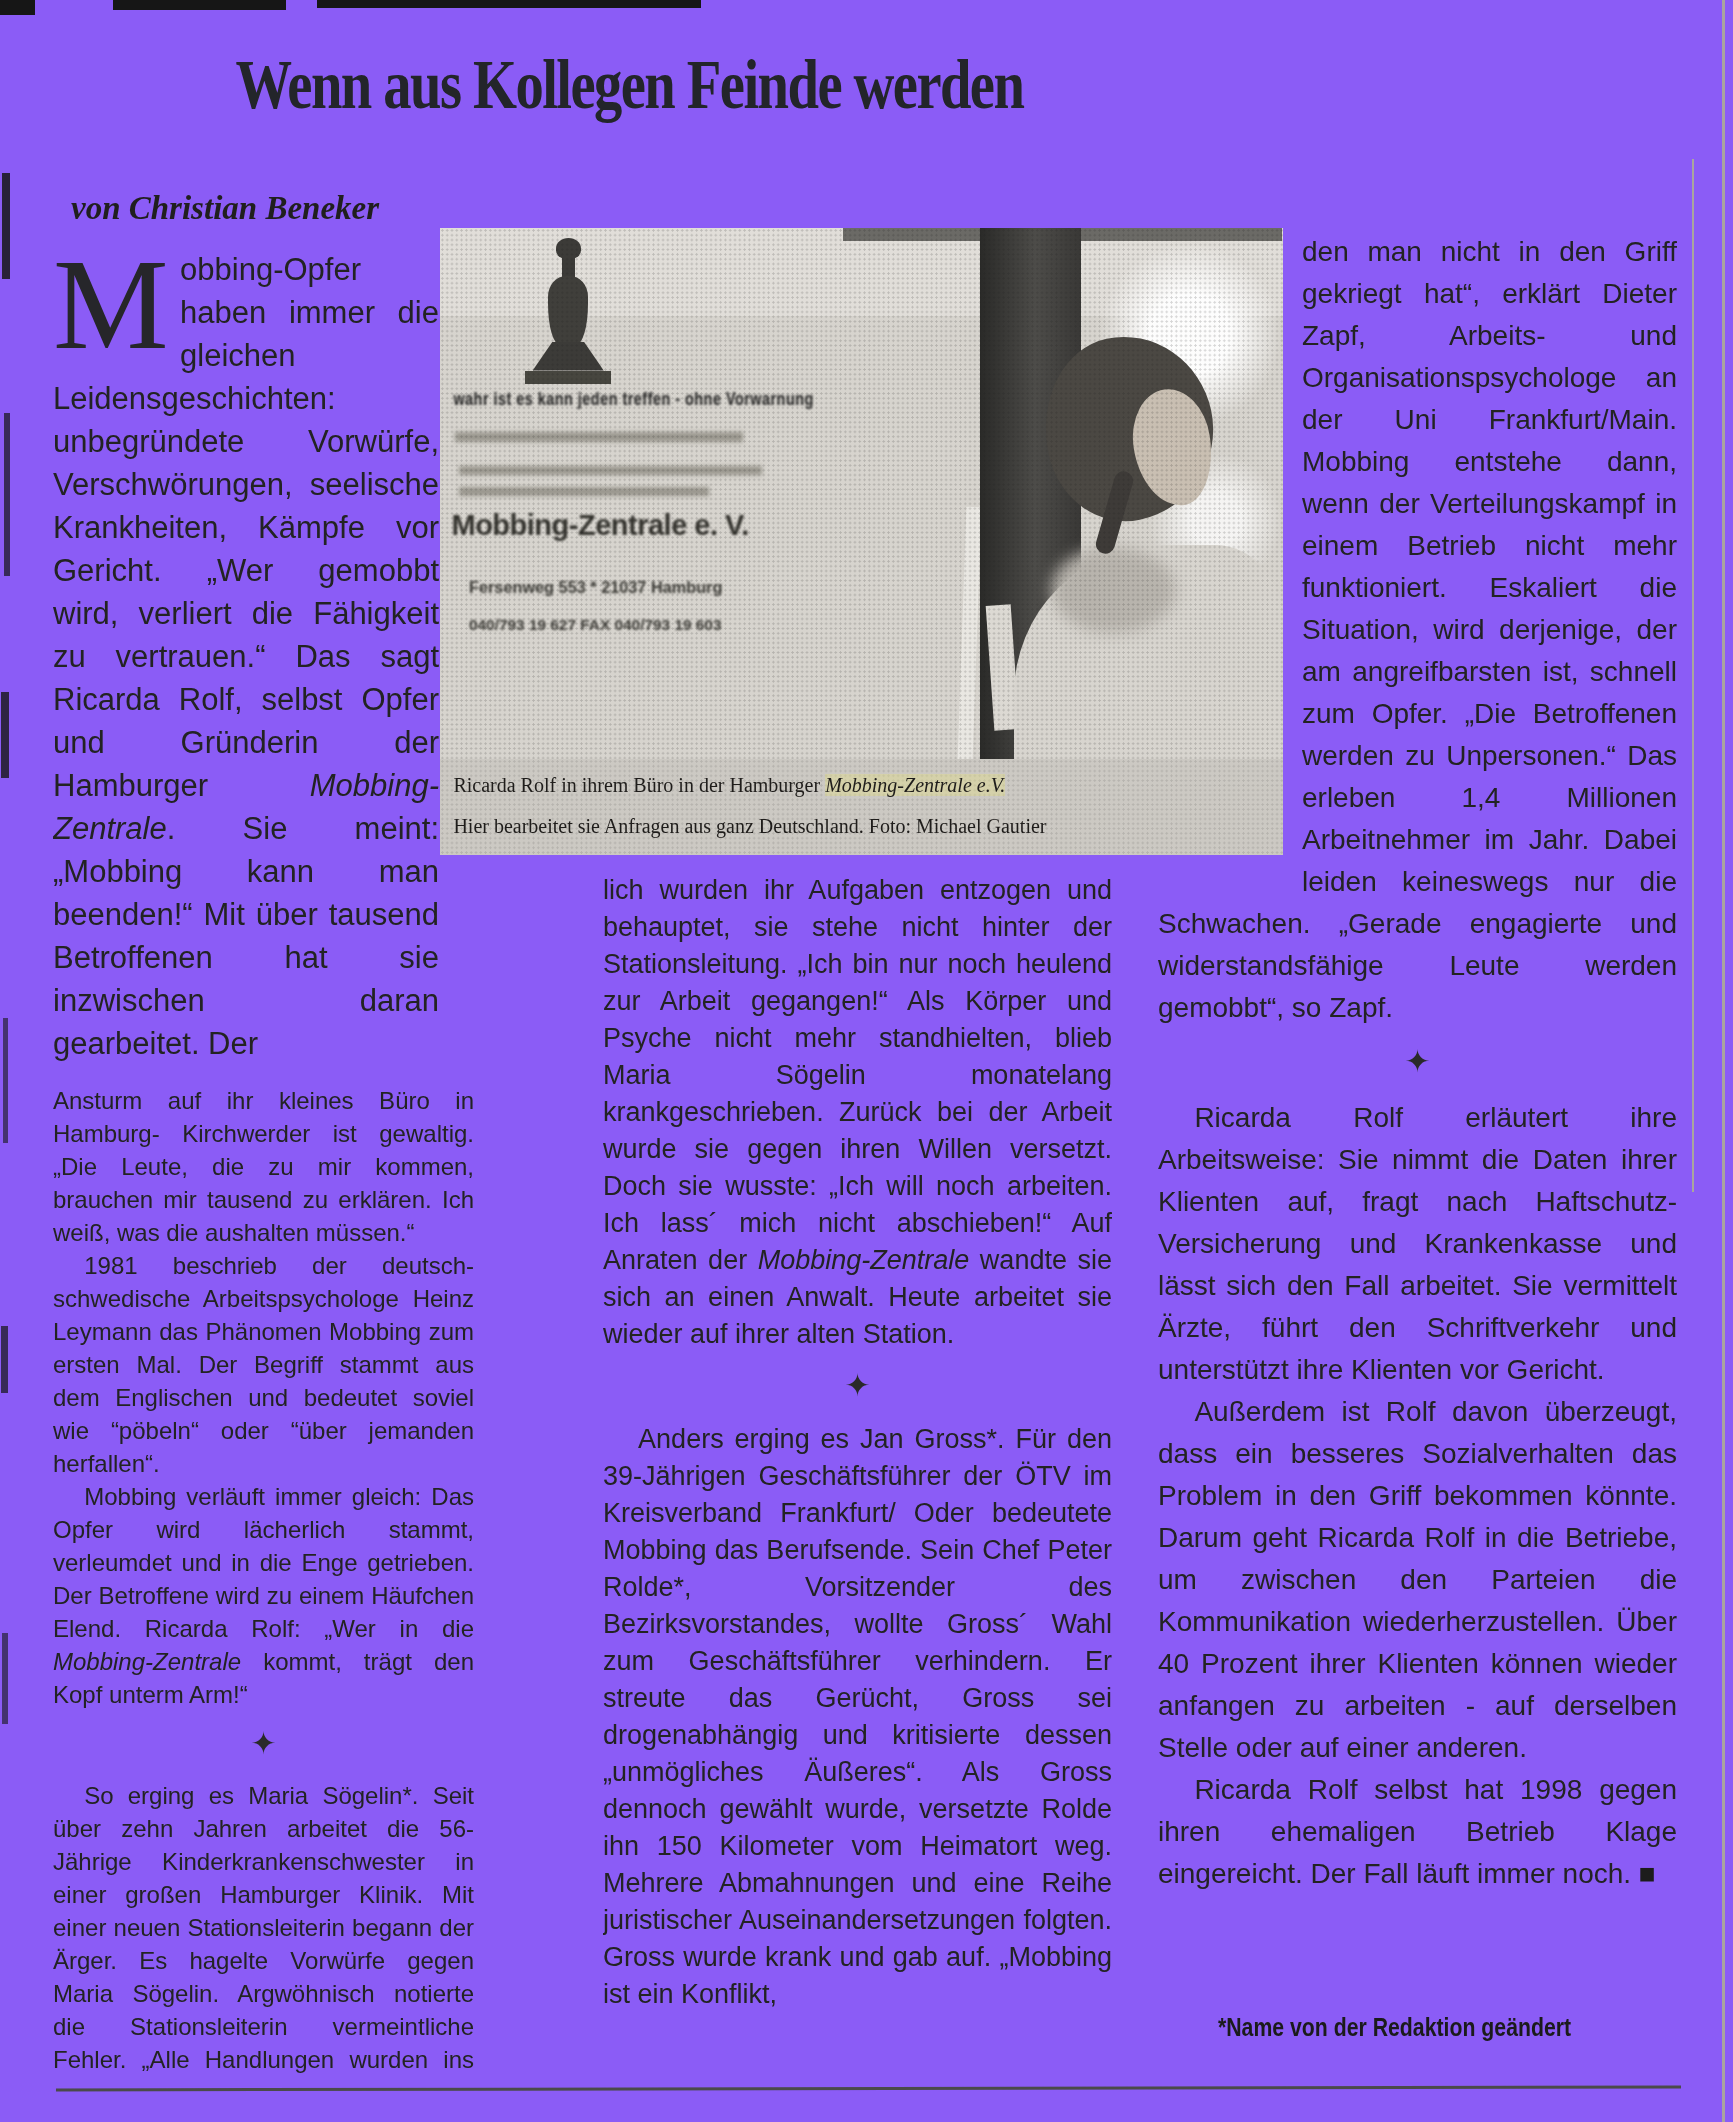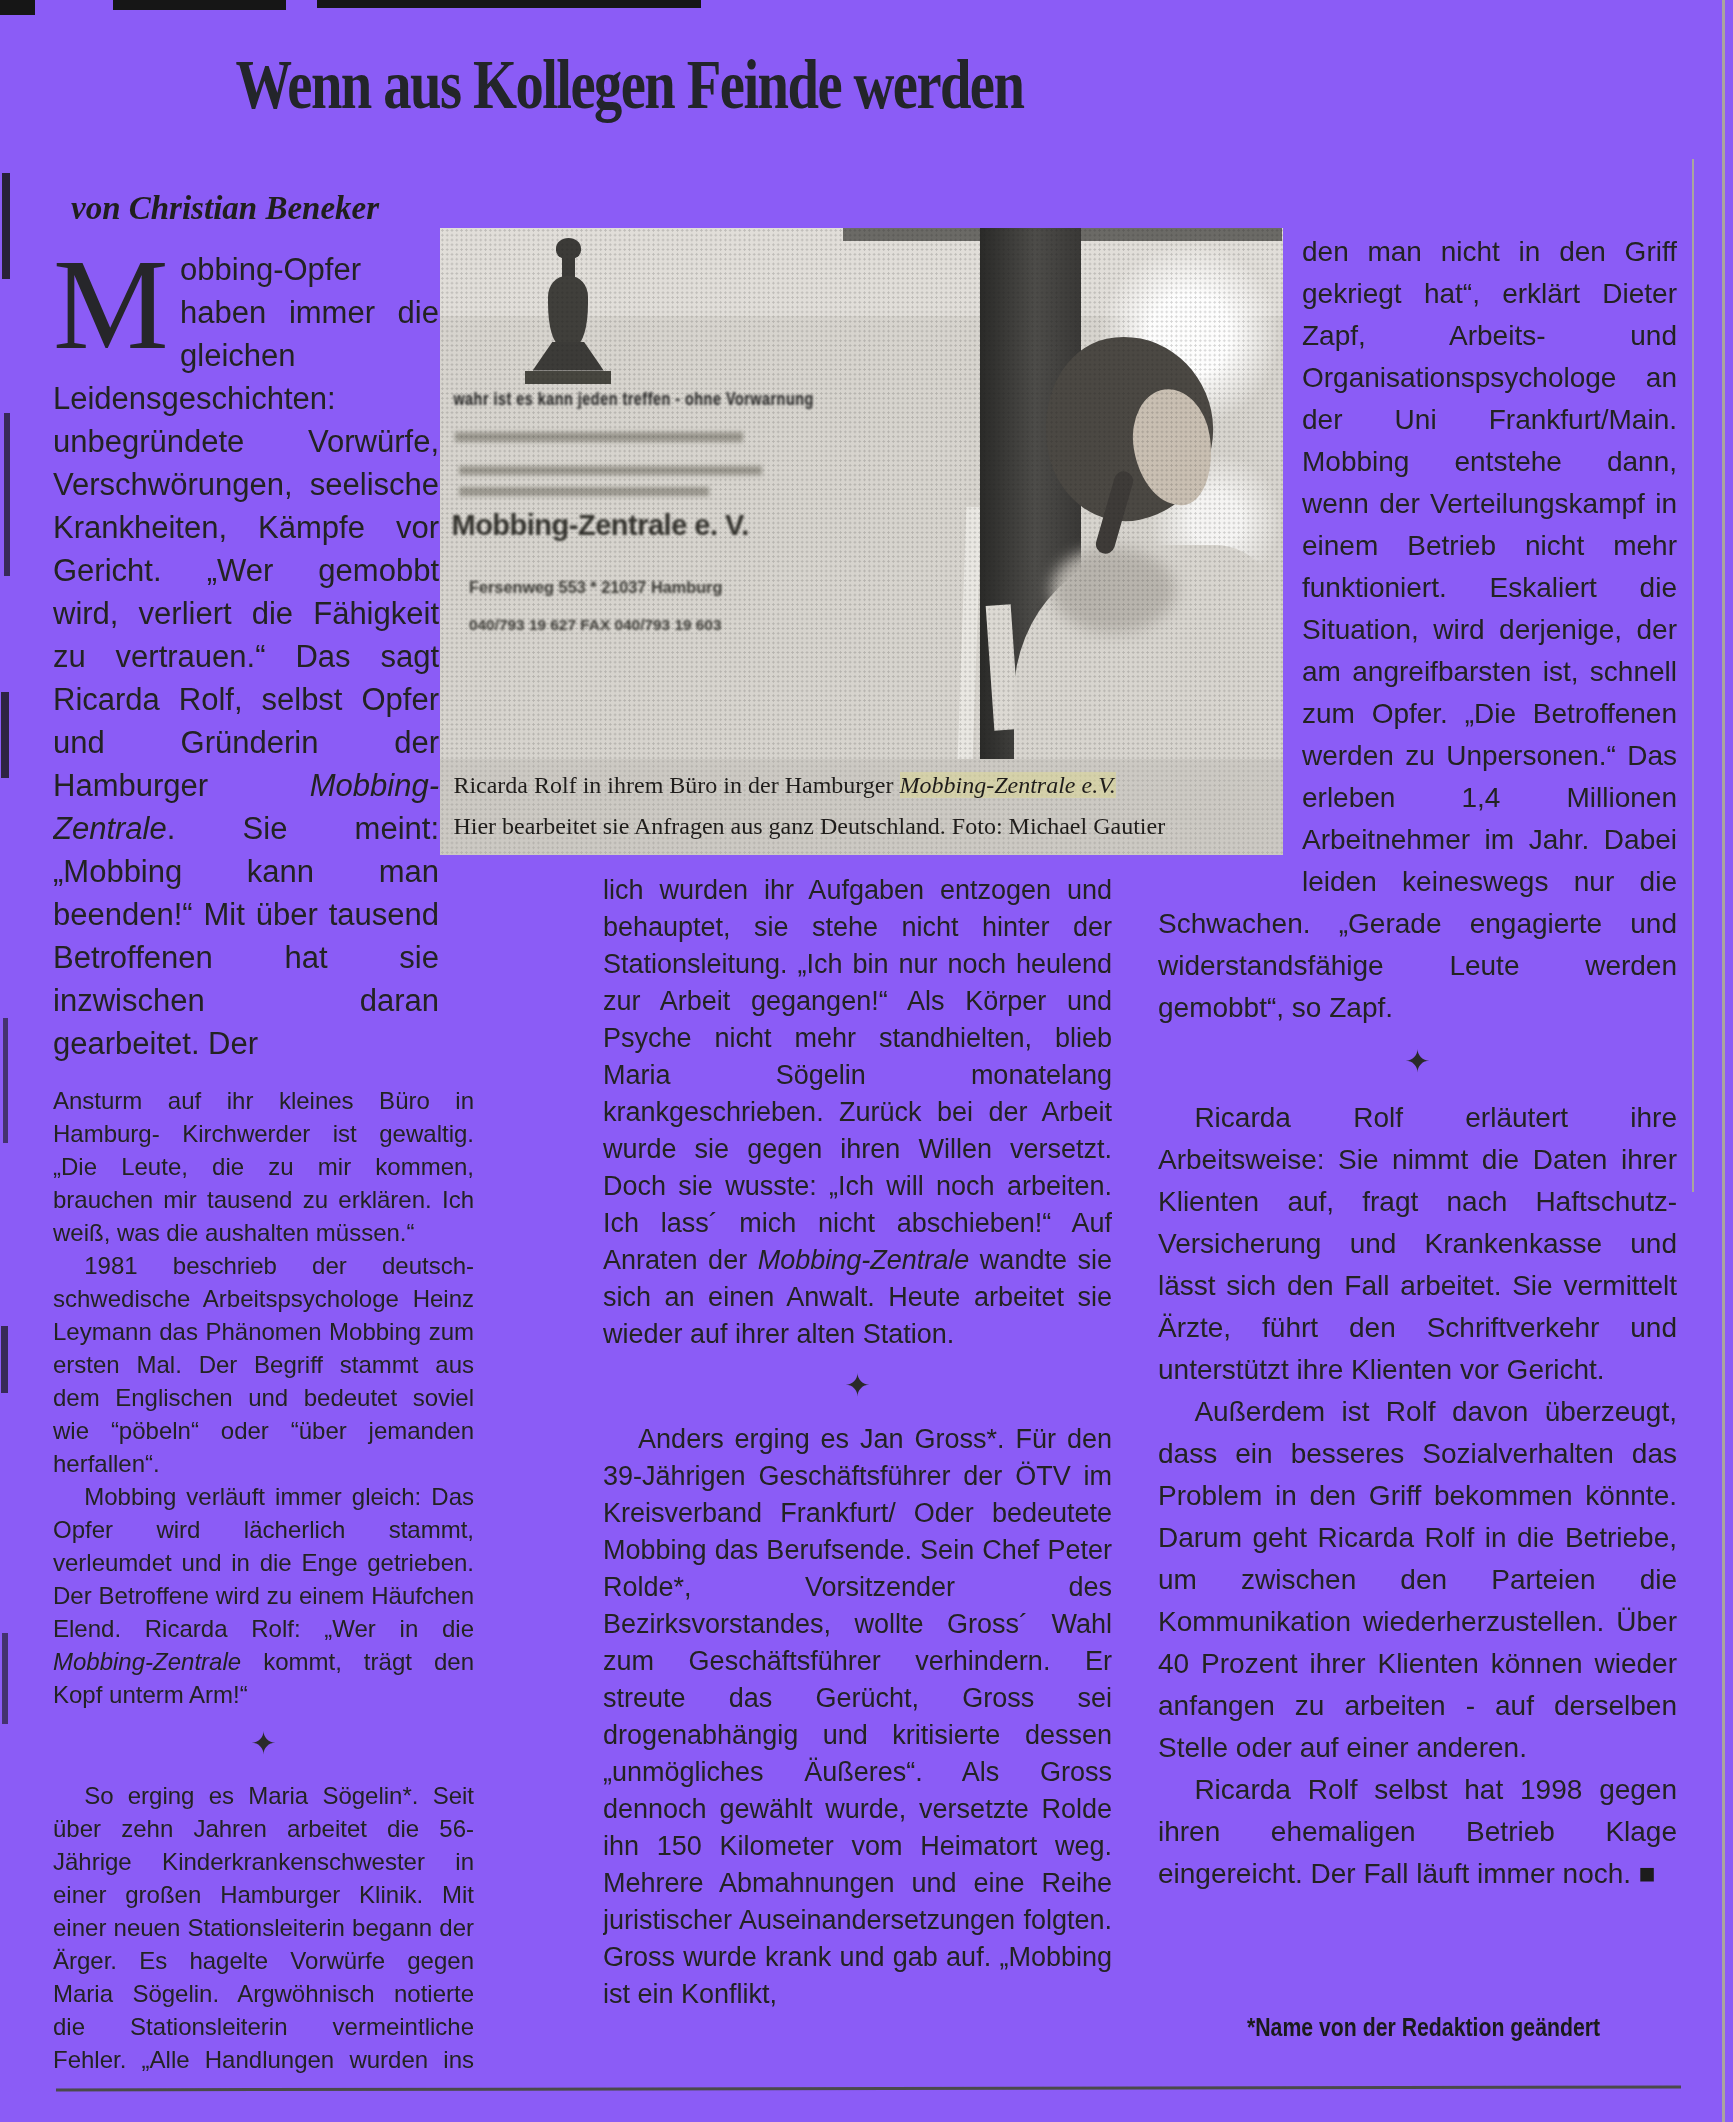--- a/index.html
+++ b/index.html
@@ -101,34 +101,34 @@
     background:#3e3b38; border-radius:9.6px; transform:rotate(16deg); }
   .body-blob { position:absolute; left:574px; top:317px; width:268px; height:214px;
     background:#d8d5cf; border-radius:55% 25% 0 0 / 70% 35% 0 0; }
   .shoulder { position:absolute; left:611px; top:319px; width:125px; height:86px;
     background:#b8b4ad; filter:blur(7.7px); border-radius:50%; }
 
   
   .caption {
     position:absolute; left:440px; top:759px; width:843px; height:96px;
     background:#ccc9c3; padding:5.8px 13.4px; box-sizing:border-box;
-    font-family:"Liberation Serif", serif; font-size:24px; line-height:41px;
+    font-family:"Liberation Serif", serif; font-size:20px; line-height:41px;
     color:#1f1d1b; overflow:hidden;
   }
   .caption .halftone2 {
     position:absolute; inset:0; pointer-events:none;
     background-image:radial-gradient(rgba(28,28,28,.12) 1px, transparent 1.2px);
     background-size:4.8px 4.8px;
   }
   .caption .line { position:relative; white-space:nowrap; }
   .caption .hl { font-style:italic; background:rgba(224,220,140,.45); }
 
   .footnote {
     position:absolute; left:1218px; top:2013px; font-weight:bold; font-size:25px;
-    color:#1b1b1b; white-space:nowrap;margin-left:29px;
+    color:#1b1b1b; white-space:nowrap;
   }
   .footnote .t { display:inline-block; transform:scaleX(.85); transform-origin:left center; }
 </style>
 </head>
 <body>
 
 <div class="page">
 
   <div class="edge-mark" style="left:0;top:0;width:35px;height:15.4px;"></div>
   <div class="edge-mark" style="left:113px;top:0;width:173px;height:9.6px;"></div>

